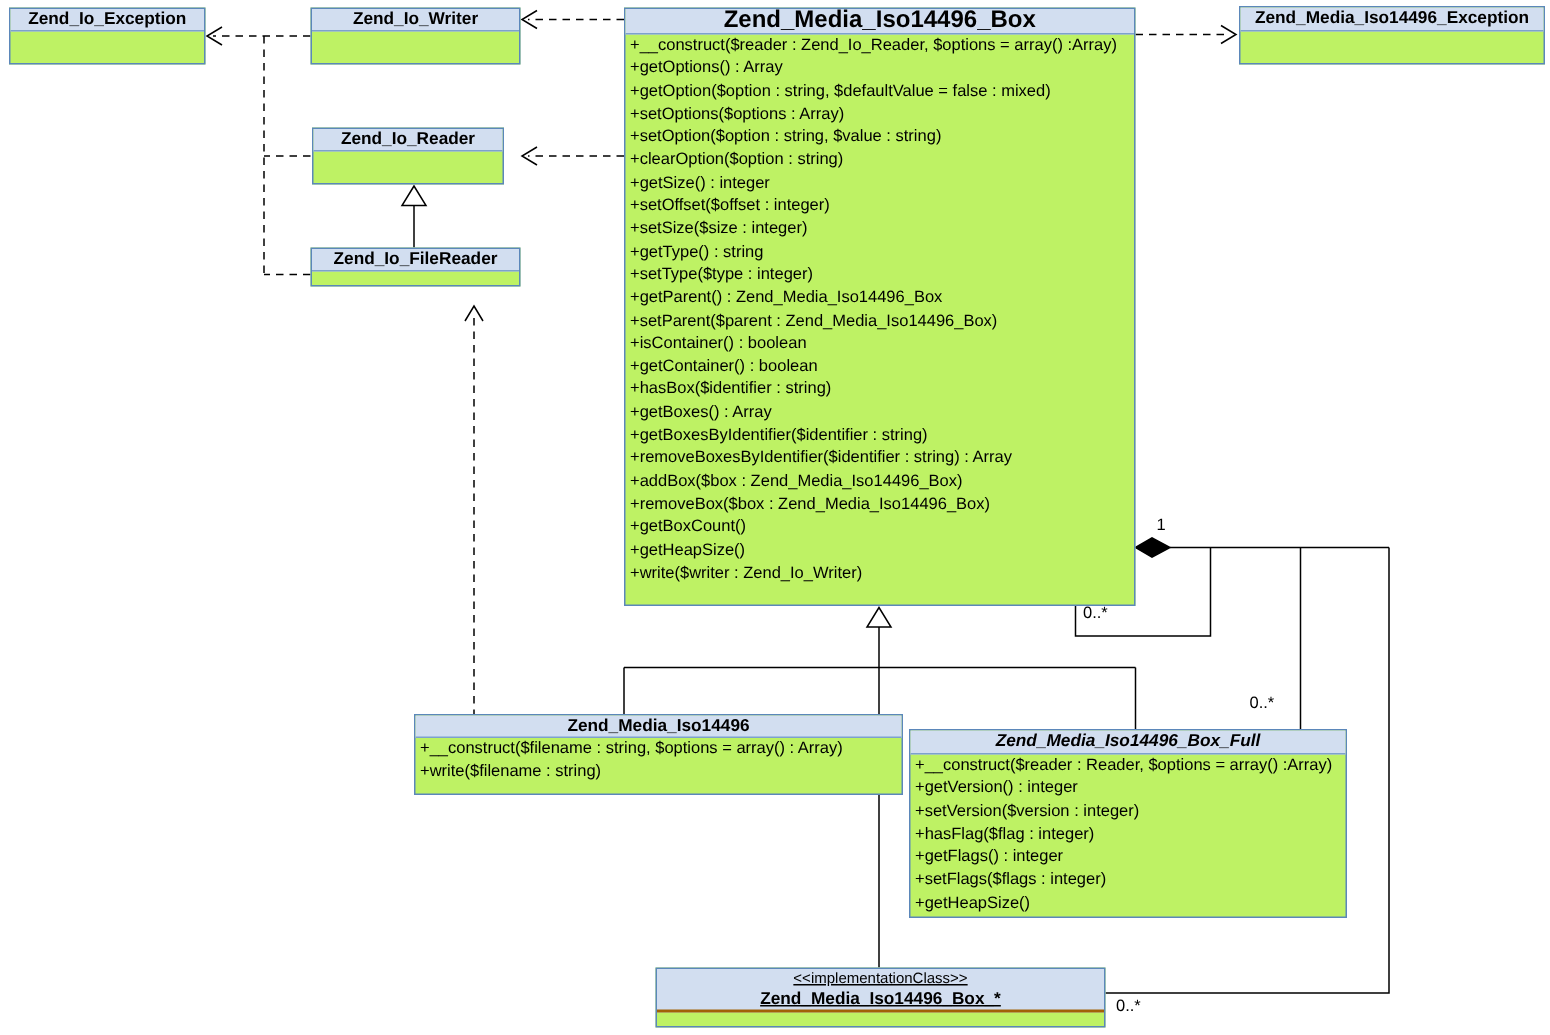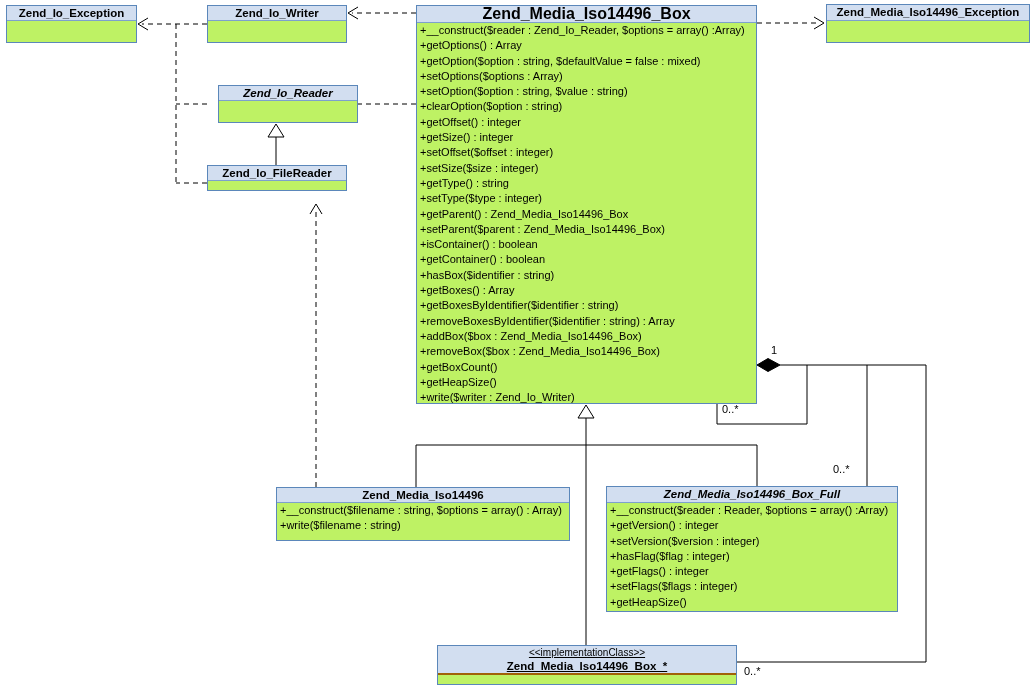--- a/index.html
+++ b/index.html
@@ -92,40 +92,39 @@
   <div class="uml-class" style="left:6px;top:5px;width:131px;height:38px;">
     <div class="uml-title">Zend_Io_Exception</div>
     <div class="uml-body"></div>
   </div>
 
   <div class="uml-class" style="left:207px;top:5px;width:140px;height:38px;">
     <div class="uml-title">Zend_Io_Writer</div>
     <div class="uml-body"></div>
   </div>
 
-  <div class="uml-class" style="left:218px;top:85px;width:140px;height:38px;font-style:italic;">
+  <div class="uml-class" style="left:208px;top:85px;width:128px;height:38px;">
     <div class="uml-title">Zend_Io_Reader</div>
     <div class="uml-body"></div>
   </div>
 
   <div class="uml-class" style="left:207px;top:165px;width:140px;height:26px;">
     <div class="uml-title">Zend_Io_FileReader</div>
     <div class="uml-body"></div>
   </div>
 
   <div class="uml-class big" style="left:416px;top:5px;width:341px;height:399px;">
     <div class="uml-title">Zend_Media_Iso14496_Box</div>
     <div class="uml-body">
         <div class="uml-method">+__construct($reader : Zend_Io_Reader, $options = array() :Array)</div>
         <div class="uml-method">+getOptions() : Array</div>
         <div class="uml-method">+getOption($option : string, $defaultValue = false : mixed)</div>
         <div class="uml-method">+setOptions($options : Array)</div>
         <div class="uml-method">+setOption($option : string, $value : string)</div>
         <div class="uml-method">+clearOption($option : string)</div>
-        <div class="uml-method">+getOffset() : integer</div>
         <div class="uml-method">+getSize() : integer</div>
         <div class="uml-method">+setOffset($offset : integer)</div>
         <div class="uml-method">+setSize($size : integer)</div>
         <div class="uml-method">+getType() : string</div>
         <div class="uml-method">+setType($type : integer)</div>
         <div class="uml-method">+getParent() : Zend_Media_Iso14496_Box</div>
         <div class="uml-method">+setParent($parent : Zend_Media_Iso14496_Box)</div>
         <div class="uml-method">+isContainer() : boolean</div>
         <div class="uml-method">+getContainer() : boolean</div>
         <div class="uml-method">+hasBox($identifier : string)</div>
@@ -138,21 +137,21 @@
         <div class="uml-method">+getHeapSize()</div>
         <div class="uml-method">+write($writer : Zend_Io_Writer)</div>
       </div>
   </div>
 
   <div class="uml-class" style="left:826px;top:4px;width:204px;height:39px;">
     <div class="uml-title" style="height:15px;line-height:15px;">Zend_Media_Iso14496_Exception</div>
     <div class="uml-body"></div>
   </div>
 
-  <div class="uml-class" style="left:276px;top:487px;width:294px;height:54px;">
+  <div class="uml-class" style="left:276px;top:476px;width:326px;height:54px;">
     <div class="uml-title">Zend_Media_Iso14496</div>
     <div class="uml-body">
         <div class="uml-method">+__construct($filename : string, $options = array() : Array)</div>
         <div class="uml-method">+write($filename : string)</div>
       </div>
   </div>
 
   <div class="uml-class abstract" style="left:606px;top:486px;width:292px;height:126px;">
     <div class="uml-title" style="height:15px;line-height:15px;">Zend_Media_Iso14496_Box_Full</div>
     <div class="uml-body">

